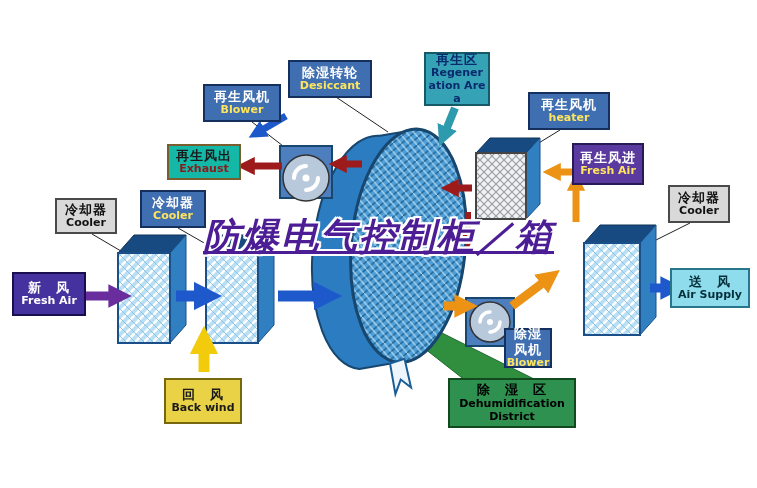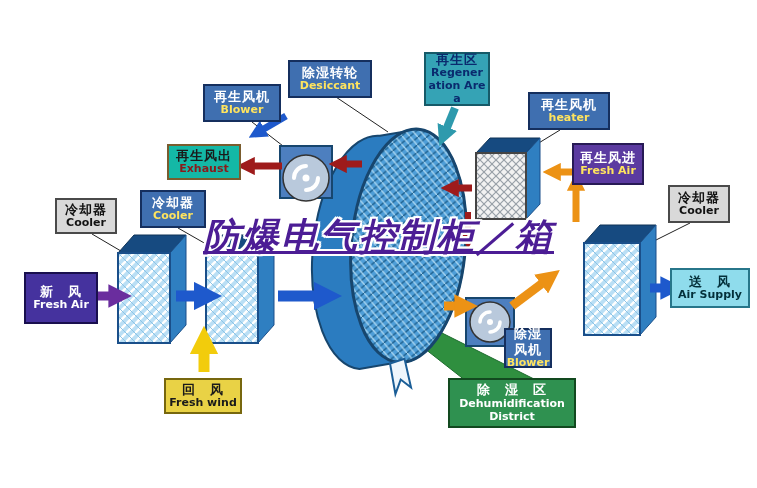--- a/index.html
+++ b/index.html
@@ -23,21 +23,21 @@
   .box-blue .en { color:#ffe45e; }
   .box-teal   { background:#35a3b5; border-color:#165a68; color:#0a2a6e;justify-content:center; }
   .box-tan    { background:#14b8a6; border-color:#7a5c2e; color:#1a1a1a; }
   .box-tan .en { color:#8b1a1a; }
   .box-purple { background:#5b3aa0; border-color:#271a55; color:#fff; }
   .box-purple .en { color:#ffe45e; }
   .box-gray   { background:#d9d9d9; border-color:#4a4a4a; color:#111; }
   .box-dpurple{ background:#45329e; border-color:#190f4e; color:#fff; }
   .box-cyan   { background:#8fdcec; border-color:#27768a; color:#03303a; }
   .box-yellow { background:#e9d245; border-color:#77670e; color:#1a1a1a; }
-  .box-green  { background:#2f9150; border-color:#12491f; color:#ffffff; }
+  .box-green  { background:#2f9150; border-color:#12491f; color:#000000; }
 
   .watermark {
     position:absolute; left:50%; top:237px; transform:translate(-50%,-50%);
     z-index:60; white-space:nowrap;
     font-size:37px; font-weight:bold; font-style:italic; letter-spacing:2px;
     color:#4c1d95;
     text-shadow:
       -2px -2px 0 #fff, 2px -2px 0 #fff, -2px 2px 0 #fff, 2px 2px 0 #fff,
       0 -2px 0 #fff, 0 2px 0 #fff, -2px 0 0 #fff, 2px 0 0 #fff;
     text-decoration: underline;
@@ -200,33 +200,33 @@
   <div class="lbl box-blue" style="left:140px;top:190px;width:66px;height:38px">
     <span class="zh">冷却器</span>
     <span class="en">Cooler</span>
   </div>
 
   <div class="lbl box-gray" style="left:668px;top:185px;width:62px;height:38px">
     <span class="zh">冷却器</span>
     <span class="en">Cooler</span>
   </div>
 
-  <div class="lbl box-dpurple" style="left:24px;top:272px;width:74px;height:52px">
+  <div class="lbl box-dpurple" style="left:12px;top:272px;width:74px;height:44px">
     <span class="zh">新　风</span>
     <span class="en">Fresh Air</span>
   </div>
 
   <div class="lbl box-cyan" style="left:670px;top:268px;width:80px;height:40px">
     <span class="zh">送　风</span>
     <span class="en">Air Supply</span>
   </div>
 
-  <div class="lbl box-yellow" style="left:164px;top:378px;width:78px;height:36px">
+  <div class="lbl box-yellow" style="left:164px;top:378px;width:78px;height:46px">
     <span class="zh">回　风</span>
-    <span class="en">Fresh wind</span>
+    <span class="en">Back wind</span>
   </div>
 
   <div class="lbl box-blue" style="left:504px;top:328px;width:48px;height:40px">
     <span class="zh">除湿风机</span>
     <span class="en">Blower</span>
   </div>
 
   <div class="lbl box-green" style="left:448px;top:378px;width:128px;height:50px">
     <span class="zh">除　湿　区</span>
     <span class="en">Dehumidification District</span>

